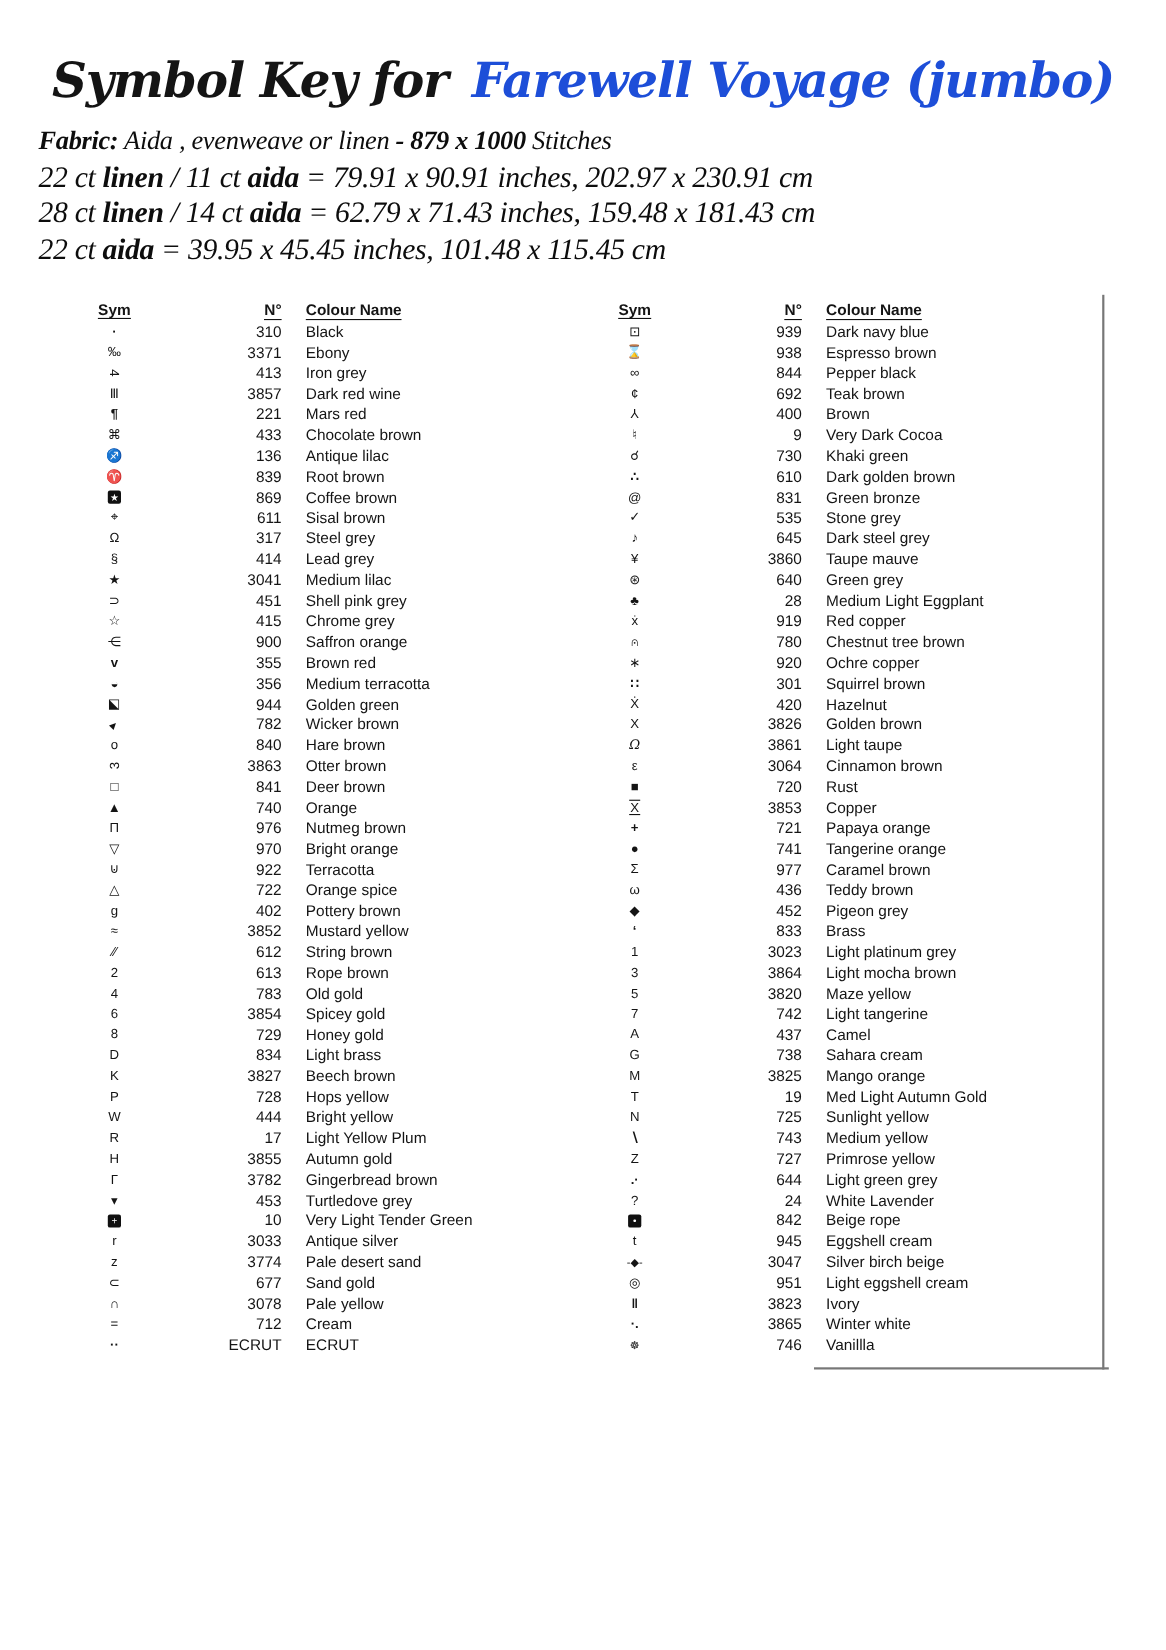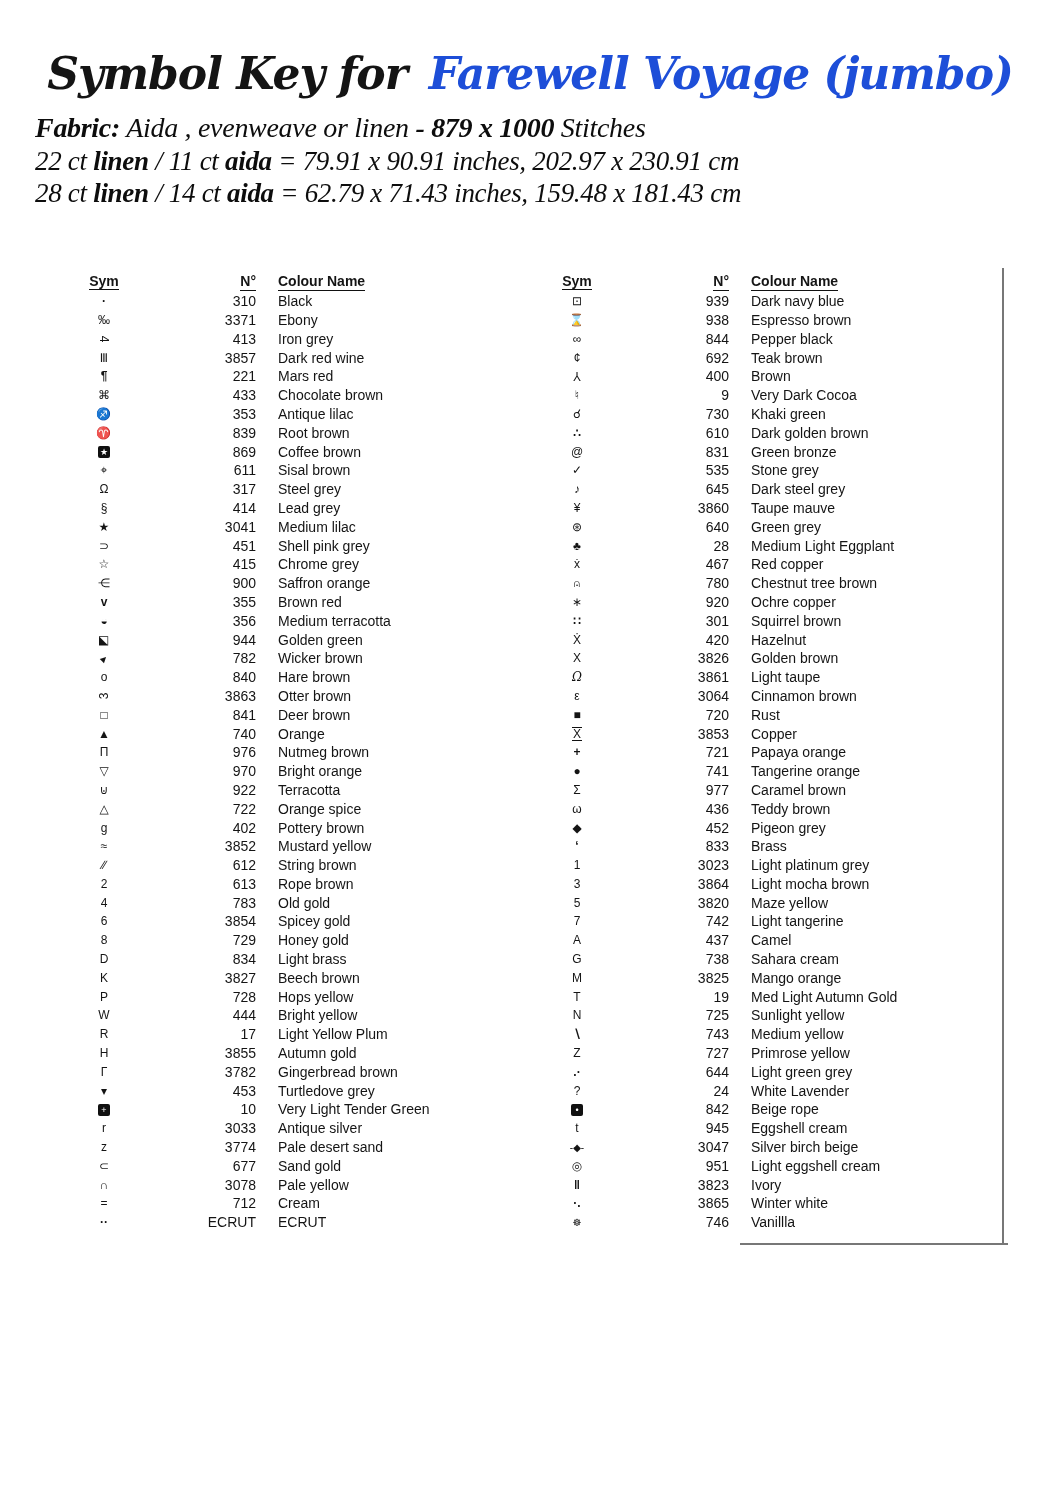--- a/index.html
+++ b/index.html
@@ -15,21 +15,21 @@
     font-size:44px;letter-spacing:-1px;white-space:nowrap;
   }
   .title-red{color:#1d4ed8;}
   
   .fabric{
     position:absolute;left:35px;top:112px;
     font-family:"Liberation Serif",serif;font-style:italic;
     font-size:27px;line-height:32.5px;color:#0d0d0d;letter-spacing:-0.3px;
     white-space:nowrap;
   }
-  .fline.first{font-size:28px;}
+  .fline.first{font-size:24px;}
   .fline .b{font-weight:bold;}
   
   .keycol{position:absolute;top:273px;}
   .colL{left:60px;width:452px;}
   .colR{left:533px;width:470px;}
   .thead,.trow{display:flex;align-items:center;height:18.8px;}
   .thead{font-weight:bold;}
   .sym{width:88px;text-align:center;font-size:12px;line-height:1;}
   .num{width:108px;text-align:right;font-size:14px;}
   .nm{padding-left:22px;font-size:14px;white-space:nowrap;}
@@ -58,20 +58,21 @@
 
 <div class="titlebar">
   <span>Symbol Key for</span>
   <span class="title-red">Farewell Voyage (jumbo)</span>
 </div>
 
 <div class="fabric">
     <div class="fline first"><span class="b">Fabric:</span><span>  Aida , evenweave or  linen </span><span class="b">- 879 x 1000</span><span> Stitches</span></div>
     <div class="fline"><span>22 ct </span><span class="b">linen</span><span> / 11 ct </span><span class="b">aida</span><span> = 79.91 x 90.91 inches, 202.97 x 230.91 cm</span></div>
     <div class="fline"><span>28 ct </span><span class="b">linen</span><span> / 14 ct </span><span class="b">aida</span><span> = 62.79 x 71.43 inches, 159.48 x 181.43 cm</span></div>
+    <div class="fline"><span>22 ct </span><span class="b">aida</span><span> = 39.95 x 45.45 inches, 101.48 x 115.45 cm</span></div>
   </div>
 
 <div class="keycol colL">
   <div class="thead">
     <span class="sym"><span class="hd">Sym</span></span>
     <span class="num"><span class="hd">N°</span></span>
     <span class="nm"><span class="hd">Colour Name</span></span>
   </div>
 <div class="trow">
       <span class="sym"><span class="bd">·</span></span>
@@ -98,21 +99,21 @@
       <span class="num">221</span>
       <span class="nm">Mars red</span>
     </div>
     <div class="trow">
       <span class="sym"><span>⌘</span></span>
       <span class="num">433</span>
       <span class="nm">Chocolate brown</span>
     </div>
     <div class="trow">
       <span class="sym"><span>♐</span></span>
-      <span class="num">353</span>
+      <span class="num">136</span>
       <span class="nm">Antique lilac</span>
     </div>
     <div class="trow">
       <span class="sym"><span>♈</span></span>
       <span class="num">839</span>
       <span class="nm">Root brown</span>
     </div>
     <div class="trow">
       <span class="sym"><span class="inv">★</span></span>
       <span class="num">869</span>
@@ -396,21 +397,21 @@
       <span class="num">640</span>
       <span class="nm">Green grey</span>
     </div>
     <div class="trow">
       <span class="sym"><span>♣</span></span>
       <span class="num">28</span>
       <span class="nm">Medium Light Eggplant</span>
     </div>
     <div class="trow">
       <span class="sym"><span>ẋ</span></span>
-      <span class="num">467</span>
+      <span class="num">919</span>
       <span class="nm">Red copper</span>
     </div>
     <div class="trow">
       <span class="sym"><span class="dotin">∩</span></span>
       <span class="num">780</span>
       <span class="nm">Chestnut tree brown</span>
     </div>
     <div class="trow">
       <span class="sym"><span>∗</span></span>
       <span class="num">920</span>

